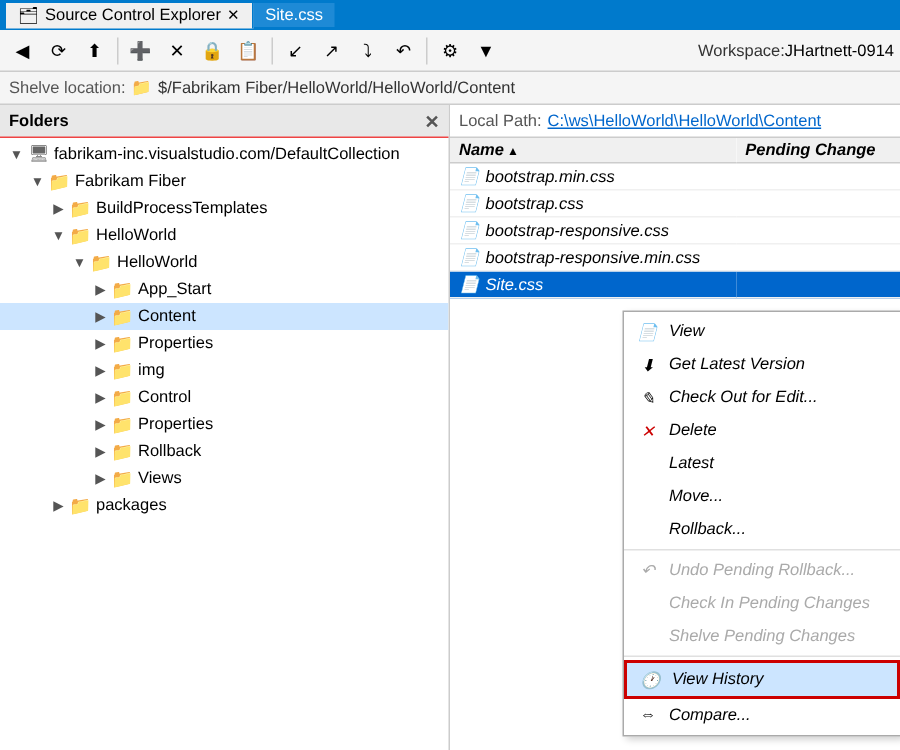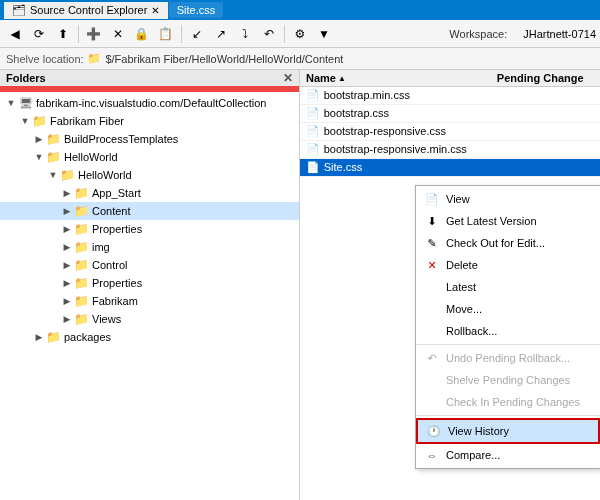--- a/index.html
+++ b/index.html
@@ -72,21 +72,21 @@
       height: 18px;
       background: #ccc;
       margin: 0 2px;
     }
     .workspace-label {
       margin-left: auto;
       font-size: 11px;
       color: #333;
       display: flex;
       align-items: flex-start;
-      gap: 16px;
+      gap: 0;
     }
     .workspace-value {
       color: #000;
       font-weight: 500;
     }
 
     
     .source-location-bar {
       display: flex;
       align-items: center;
@@ -109,21 +109,21 @@
     
     .folders-panel {
       width: 300px;
       border-right: 1px solid #ccc;
       background: #fff;
       display: flex;
       flex-direction: column;
     }
     .panel-header {
       background: #e8e8e8;
-      border-bottom: 6px solid #ef4444;
+      border-bottom: 1px solid #ef4444;
       padding: 2px 6px;
       font-size: 11px;
       font-weight: 600;
       display: flex;
       align-items: center;
       justify-content: space-between;
       height: 22px;
     }
     .panel-close {
       cursor: pointer;
@@ -295,21 +295,21 @@
   <div class="toolbar-sep"></div>
   <button class="toolbar-btn" title="Get">↙</button>
   <button class="toolbar-btn" title="Check Out">↗</button>
   <button class="toolbar-btn" title="Check In">⤵</button>
   <button class="toolbar-btn" title="Undo">↶</button>
   <div class="toolbar-sep"></div>
   <button class="toolbar-btn" title="Compare">⚙</button>
   <button class="toolbar-btn" title="More">▼</button>
   <div class="workspace-label">
     <span>Workspace:</span>
-    <span class="workspace-value">JHartnett-0714</span>
+    <span class="workspace-value">JHartnett-0914</span>
   </div>
 </div>
 
 <div class="source-location-bar">
   <span class="source-location-label">Shelve location:</span>
   <span>📁</span>
   <span class="source-location-path">$/Fabrikam Fiber/HelloWorld/HelloWorld/Content</span>
 </div>
 
 <div class="main-content">
@@ -395,42 +395,46 @@
         <span class="tree-indent" style="width:60px"></span>
         <span class="tree-toggle">▶</span>
         <span class="tree-icon folder-icon">📁</span>
         <span class="tree-label">Properties</span>
       </div>
 
       <div class="tree-item">
         <span class="tree-indent" style="width:60px"></span>
         <span class="tree-toggle">▶</span>
         <span class="tree-icon folder-icon">📁</span>
-        <span class="tree-label">Fabrikam</span>
+        <span class="tree-label">Rollback</span>
       </div>
 
       <div class="tree-item">
         <span class="tree-indent" style="width:60px"></span>
         <span class="tree-toggle">▶</span>
         <span class="tree-icon folder-icon">📁</span>
         <span class="tree-label">Views</span>
       </div>
 
       <div class="tree-item">
         <span class="tree-indent" style="width:32px"></span>
         <span class="tree-toggle">▶</span>
         <span class="tree-icon folder-icon">📁</span>
         <span class="tree-label">packages</span>
       </div>
 
     </div>
   </div>
 
   <div class="files-panel">
-    <div style="overflow:auto; flex:1; position:relative;">
+    <div class="files-local-path">
+      <span class="local-path-label">Local Path:</span>
+      <span class="local-path-value">C:\ws\HelloWorld\HelloWorld\Content</span>
+    </div>
+    <div style="overflow:auto; flex:1; position:relative;font-style:italic;">
       <table class="files-table">
         <thead>
           <tr>
             <th>
               <div class="th-sort">
                 <span>Name</span>
                 <span class="sort-arrow">▲</span>
               </div>
             </th>
             <th>
@@ -491,25 +495,25 @@
           <span class="menu-icon"> </span>
           <span>Rollback...</span>
         </div>
         <div class="context-menu-sep"></div>
         <div class="context-menu-item disabled">
           <span class="menu-icon undo-icon">↶</span>
           <span>Undo Pending Rollback...</span>
         </div>
         <div class="context-menu-item disabled">
           <span class="menu-icon"> </span>
-          <span>Shelve Pending Changes</span>
+          <span>Check In Pending Changes</span>
         </div>
         <div class="context-menu-item disabled">
           <span class="menu-icon"> </span>
-          <span>Check In Pending Changes</span>
+          <span>Shelve Pending Changes</span>
         </div>
         <div class="context-menu-sep"></div>
         <div class="context-menu-item highlighted">
           <span class="menu-icon">🕐</span>
           <span>View History</span>
         </div>
         <div class="context-menu-item">
           <span class="menu-icon">⇔</span>
           <span>Compare...</span>
         </div>

